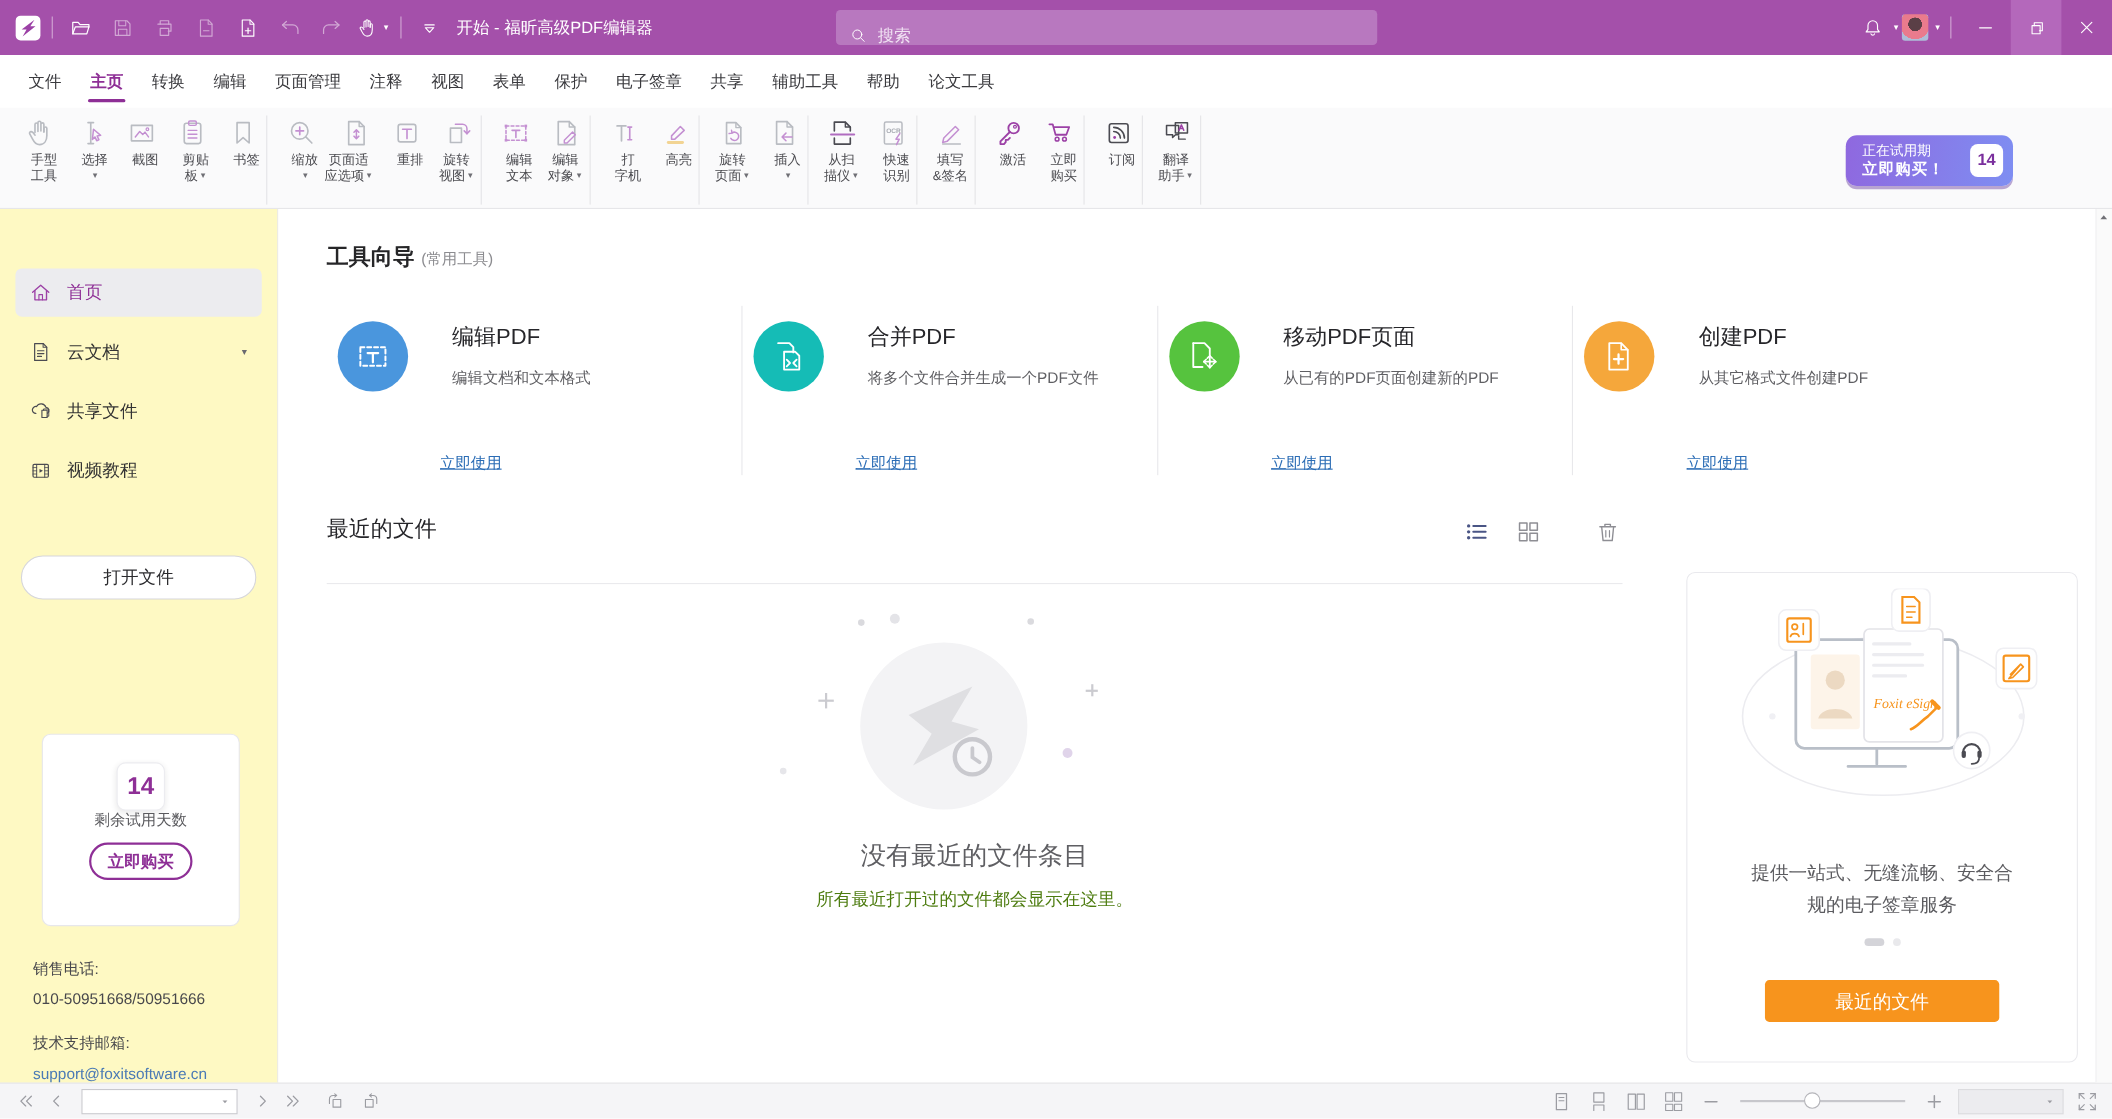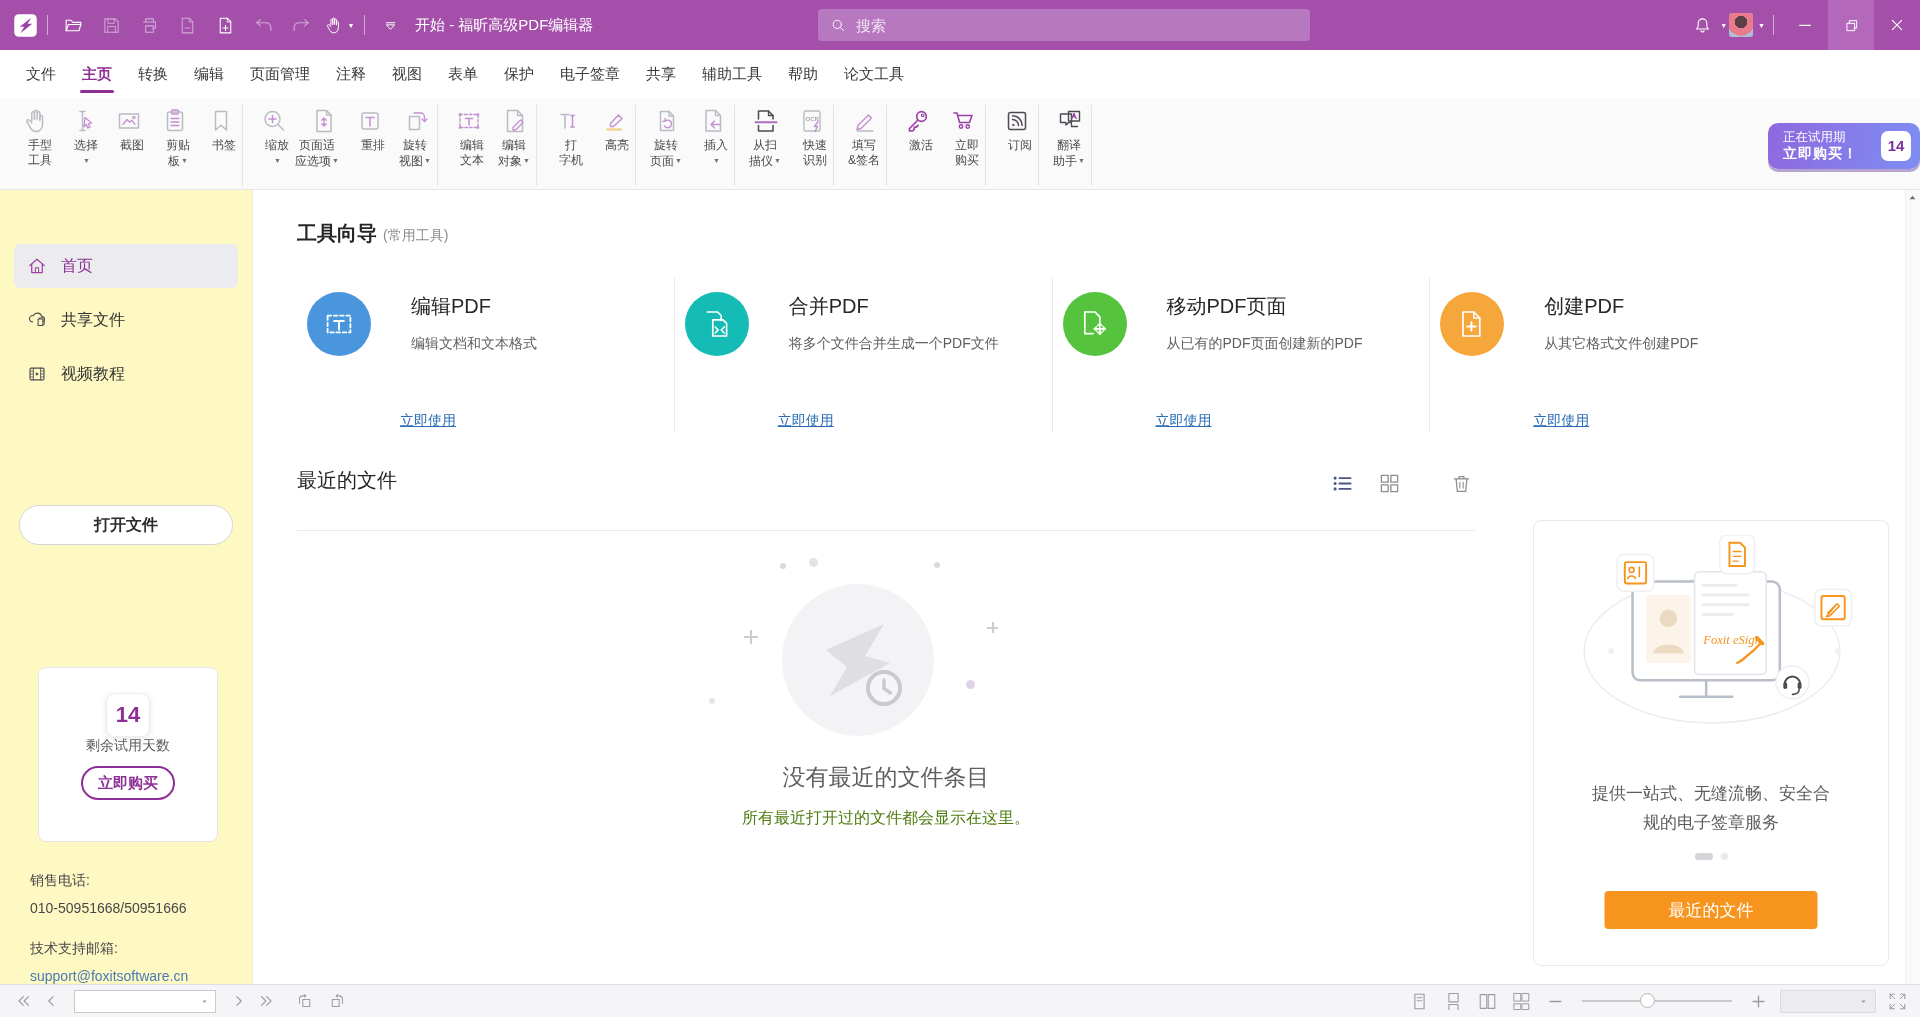--- a/index.html
+++ b/index.html
@@ -11,21 +11,21 @@
   
   .titlebar{height:50px;background:#a450aa;display:flex;align-items:center;position:relative;color:#fff;padding-left:12px}
   .logo{width:27px;height:27px;flex-shrink:0}
   .tb-sep{width:1px;height:20px;background:rgba(255,255,255,.5);margin:0 8px}
   .tb-actions{display:flex;align-items:center;gap:4px}
   .tb-btn{width:34px;height:34px;display:flex;align-items:center;justify-content:center;border-radius:4px}
   .tb-btn .ic{width:21px;height:21px}
   .tb-btn.dim{opacity:.5}
   .tb-caret{font-size:7px;color:#fff;margin-left:3px}
   .tb-title{font-size:15px;margin-left:8px;white-space:nowrap}
-  .tb-search{position:absolute;left:818px;top:9px;width:492px;height:32px;background:#b878bf;border-radius:4px;display:flex;align-items:center;padding:0 12px;gap:9px}
+  .tb-search{position:absolute;left:760px;top:9px;width:492px;height:32px;background:#b878bf;border-radius:4px;display:flex;align-items:flex-end;padding:0 12px;gap:9px}
   .tb-search .ic{width:17px;height:17px}
   .tb-search input{flex:1;background:transparent;border:none;outline:none;color:#fff;font-size:15px;font-family:inherit}
   .tb-search input::placeholder{color:#f1e3f3}
   .tb-right{margin-left:auto;display:flex;align-items:center;height:100%}
   .tb-right .tb-btn{width:30px}
   .avatar{width:24px;height:24px;border-radius:3px;background:radial-gradient(circle at 50% 38%,#5a3f46 0 32%,#e97b8d 33% 70%,#aebdd8 71%);margin:0 2px}
   .win-btn{width:46px;height:50px;display:flex;align-items:center;justify-content:center;border-radius:0}
   .win-btn .ic{width:20px;height:20px}
   .win-btn.restore{background:#b468bb}
 
@@ -37,36 +37,36 @@
 
   
   .ribbon{height:92px;background:#fafafb;border-bottom:1px solid #e6e6e9;display:flex;align-items:stretch;padding:7px 0 3px 6px}
   .rb-groups{display:flex}
   .rb-group{border-right:1px solid #e4e4e7;padding:0 3px;display:flex}
   .rb-btns{display:flex}
   .rb-btn{min-width:46px;padding:1px 3px 0;display:flex;flex-direction:column;align-items:flex-end;cursor:pointer;border-radius:4px}
   .rb-ic{width:30px;height:30px;margin-bottom:2px}
   .rb-label{text-align:center;font-size:12px;line-height:15px;color:#4b4b50}
   .rb-label .dd{font-size:7px;color:#6f6f75;margin-left:1px;vertical-align:2px}
-  .trial-badge{margin-left:auto;align-self:center;width:152px;height:46px;border-radius:10px;background:linear-gradient(100deg,#8f68df,#7e8ef2);box-shadow:0 3px 0 rgba(104,60,158,.45);display:flex;align-items:center;padding:0 9px 0 15px;color:#fff;cursor:pointer}
+  .trial-badge{margin-left:auto;margin-right:90px;align-self:center;width:152px;height:46px;border-radius:10px;background:linear-gradient(100deg,#8f68df,#7e8ef2);box-shadow:0 3px 0 rgba(104,60,158,.45);display:flex;align-items:center;padding:0 9px 0 15px;color:#fff;cursor:pointer}
   .badge-l1{font-size:12.5px;line-height:15px}
   .badge-l2{font-size:14px;font-weight:bold;letter-spacing:1px;line-height:17px}
   .badge-days{margin-left:auto;background:#fff;color:#7a2f9d;font-weight:bold;border-radius:7px;width:30px;height:30px;display:flex;align-items:center;justify-content:center;font-size:15px}
 
   
   .content{display:flex;height:794px;position:relative}
 
   
   .sidebar{width:253px;flex-shrink:0;background:#fef9c3;border-right:1px solid #e9e9ec;position:relative}
   .side-items{padding-top:54px}
   .side-item{display:flex;align-items:center;gap:13px;height:44px;margin:0 14px 10px;padding:0 12px;border-radius:6px;font-size:16px;color:#333;cursor:pointer}
   .side-item .ic{width:22px;height:22px;flex-shrink:0}
   .side-item.active{background:#ececef;color:#8e2f96}
   .side-caret{margin-left:auto;font-size:8px;color:#6a6a70}
-  .open-file{position:absolute;top:315px;left:50%;transform:translateX(-50%);width:214px;height:40px;border:1px solid #d6d6db;border-radius:20px;background:#fff;font-size:16px;font-weight:bold;color:#2b2b2e}
+  .open-file{position:absolute;top:315px;left:50%;transform:translateX(-50%);width:214px;height:40px;border:1px solid #d6d6db;border-radius:20px;background:#fff;font-size:16px;font-weight:normal;color:#2b2b2e}
   .trial-card{position:absolute;top:477px;left:38px;width:180px;height:175px;border:1px solid #e7e7eb;border-radius:8px;background:#fff;text-align:center}
   .trial-days{margin:25px auto 0;width:44px;height:44px;border:1px solid #ececf0;border-radius:8px;box-shadow:0 2px 6px rgba(0,0,0,.09);font-size:22px;font-weight:bold;color:#8e2f96;display:flex;align-items:center;justify-content:center;background:#fff}
   .trial-caption{margin-top:0;font-size:14px;color:#5a5a5e}
   .trial-buy{margin-top:11px;width:94px;height:34px;border:2px solid #8e2f96;border-radius:17px;background:#fff;color:#8e2f96;font-weight:bold;font-size:15px}
   .contact{position:absolute;top:676px;left:30px;font-size:14px;color:#48484c;line-height:28px}
   .contact .block{margin-bottom:12px}
   .contact .email{color:#4a7ab5;cursor:pointer}
 
   
   .main{flex:1;position:relative;background:#fff}
@@ -686,20 +686,31 @@
               <svg viewBox="0 0 30 30" fill="none" stroke-linecap="round" stroke-linejoin="round">
                 <path d="M5 14.5L15 5.8l10 8.7" stroke="#9c41a6" stroke-width="1.7" fill="none"></path>
                 <path d="M7.8 12.5V24h14.4V12.5" stroke="#9c41a6" stroke-width="1.7" fill="none"></path>
                 <path d="M12.8 24v-6.5h4.4V24" stroke="#9c41a6" stroke-width="1.4" fill="none"></path>
               </svg>
             </span>
             <span>首页</span>
 
           </div>
 
+          <div class="side-item">
+            <span class="ic" data-icon="cloud-doc">
+              <svg viewBox="0 0 30 30" fill="none" stroke-linecap="round" stroke-linejoin="round">
+                <path d="M7.5 4.5H18l4.5 4.5v16.5H7.5z" stroke="#4b4b52" stroke-width="1.5" fill="none"></path>
+                <path d="M18 4.5V9h4.5" stroke="#4b4b52" stroke-width="1.3" fill="none"></path>
+                <path d="M11 13.5h8M11 17h8M11 20.5h5" stroke="#4b4b52" stroke-width="1.4" fill="none"></path>
+              </svg>
+            </span>
+            <span>云文档</span>
+            <span class="side-caret">▼</span>
+          </div>
 
           <div class="side-item">
             <span class="ic" data-icon="shared-files">
               <svg viewBox="0 0 30 30" fill="none" stroke-linecap="round" stroke-linejoin="round">
                 <path d="M9 17.5a4.3 4.3 0 1 1 .9-8.5A6.3 6.3 0 0 1 21.5 10a4 4 0 0 1 2 7.2" stroke="#4b4b52" stroke-width="1.5" fill="none"></path>
                 <rect x="16.5" y="13.5" width="6.5" height="9" stroke="#4b4b52" stroke-width="1.4" fill="none"></rect>
                 <path d="M18.5 13.5V12H25v9h-2" stroke="#4b4b52" stroke-width="1.2" fill="none"></path>
               </svg>
             </span>
             <span>共享文件</span>

